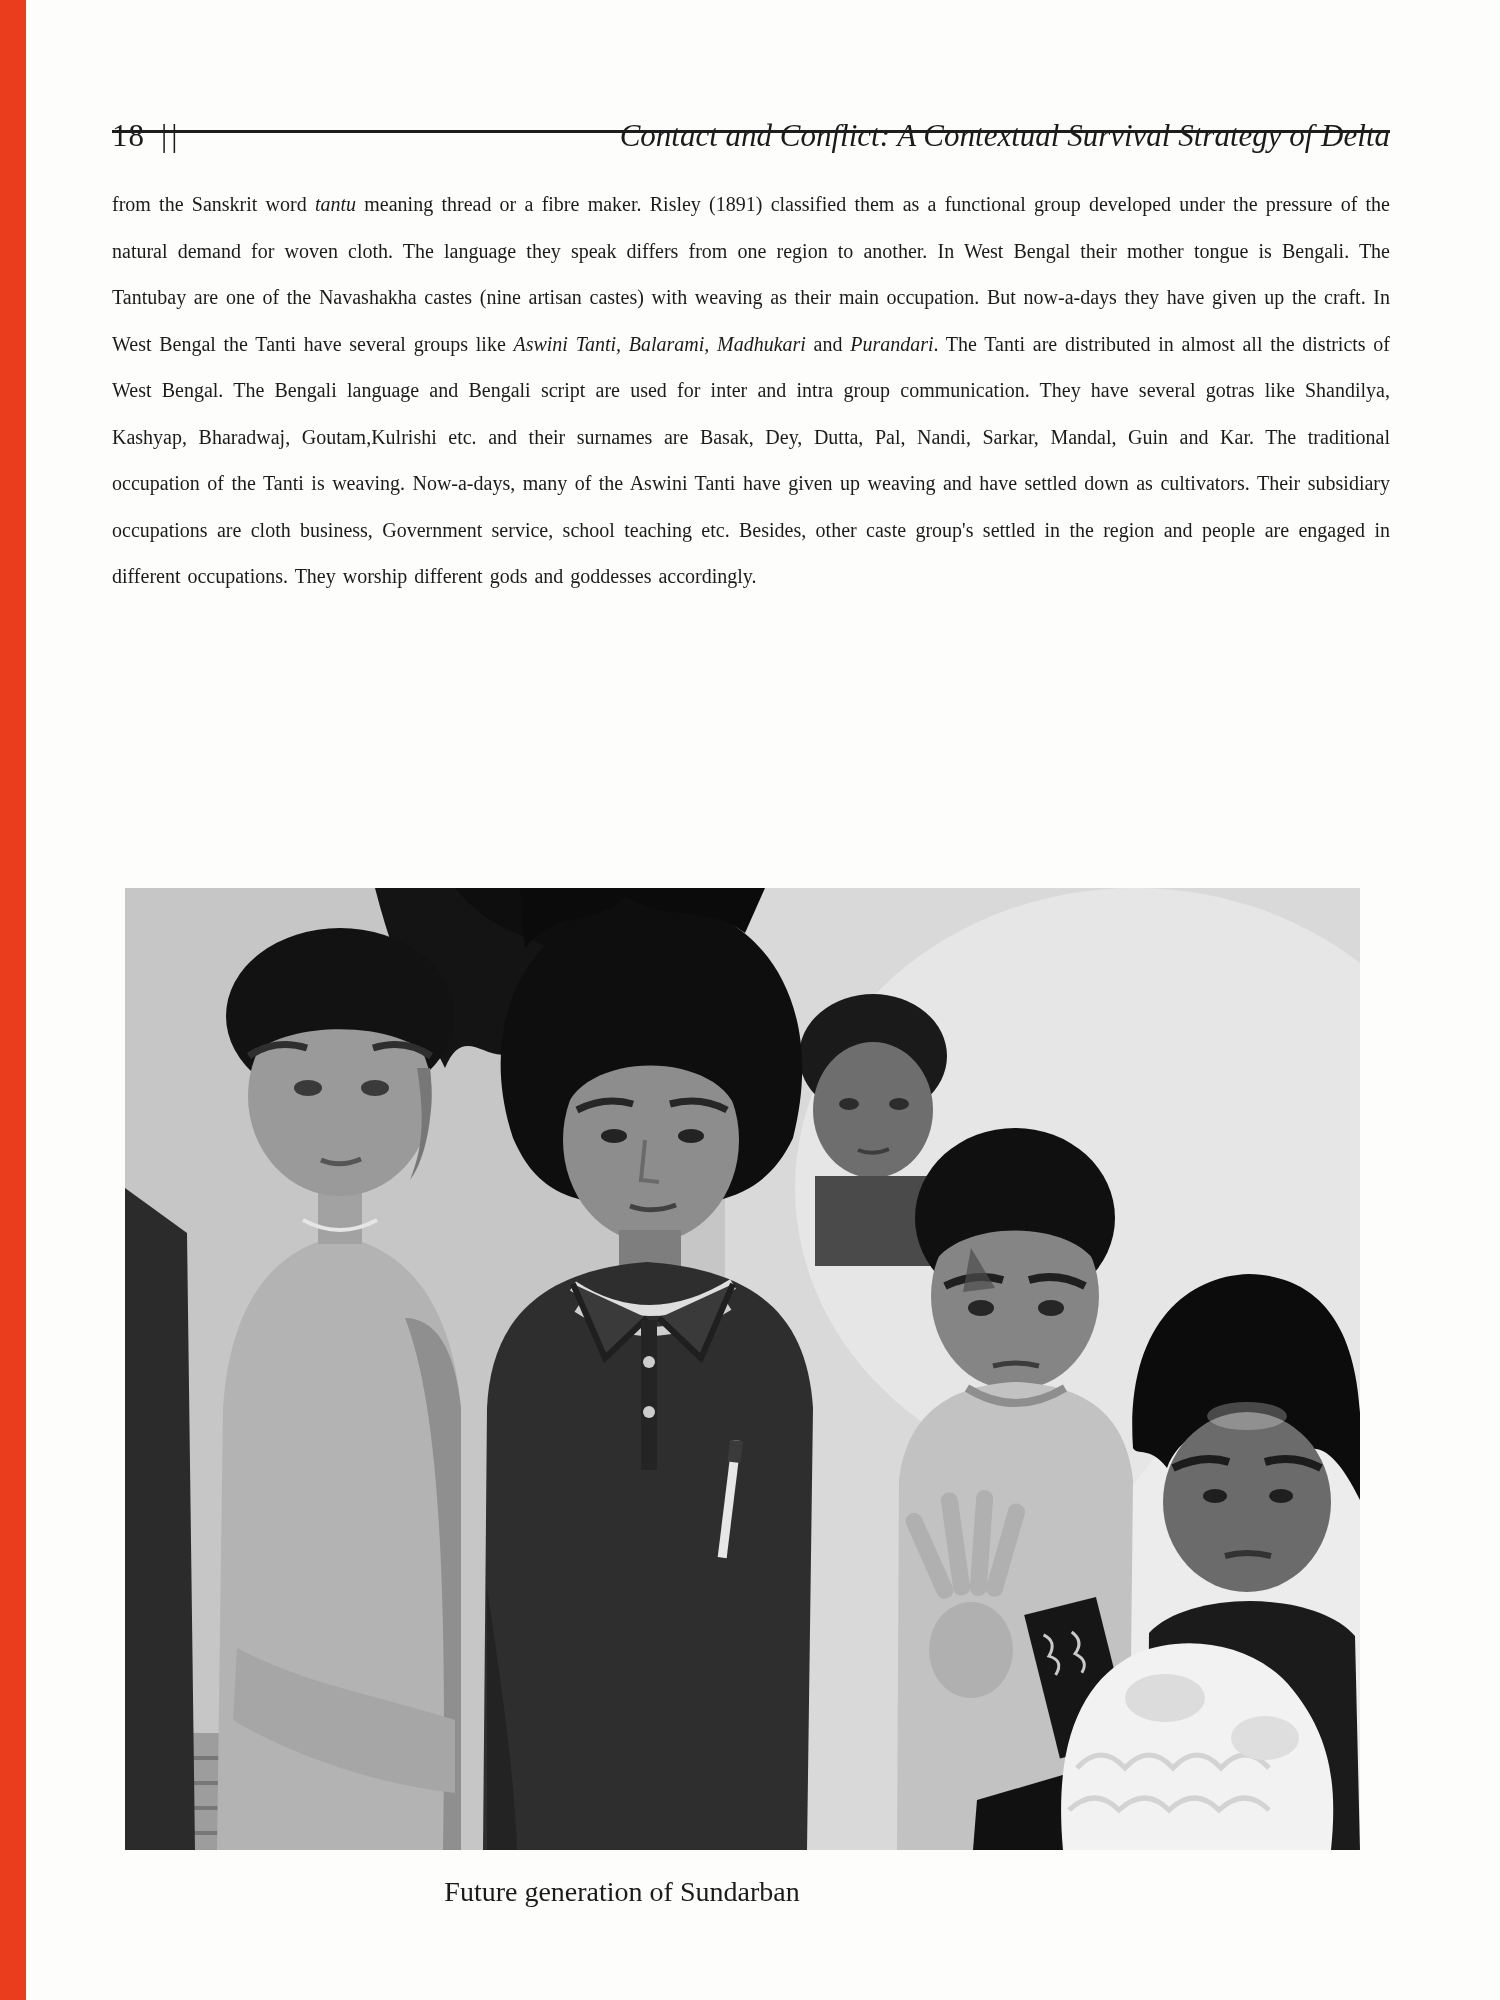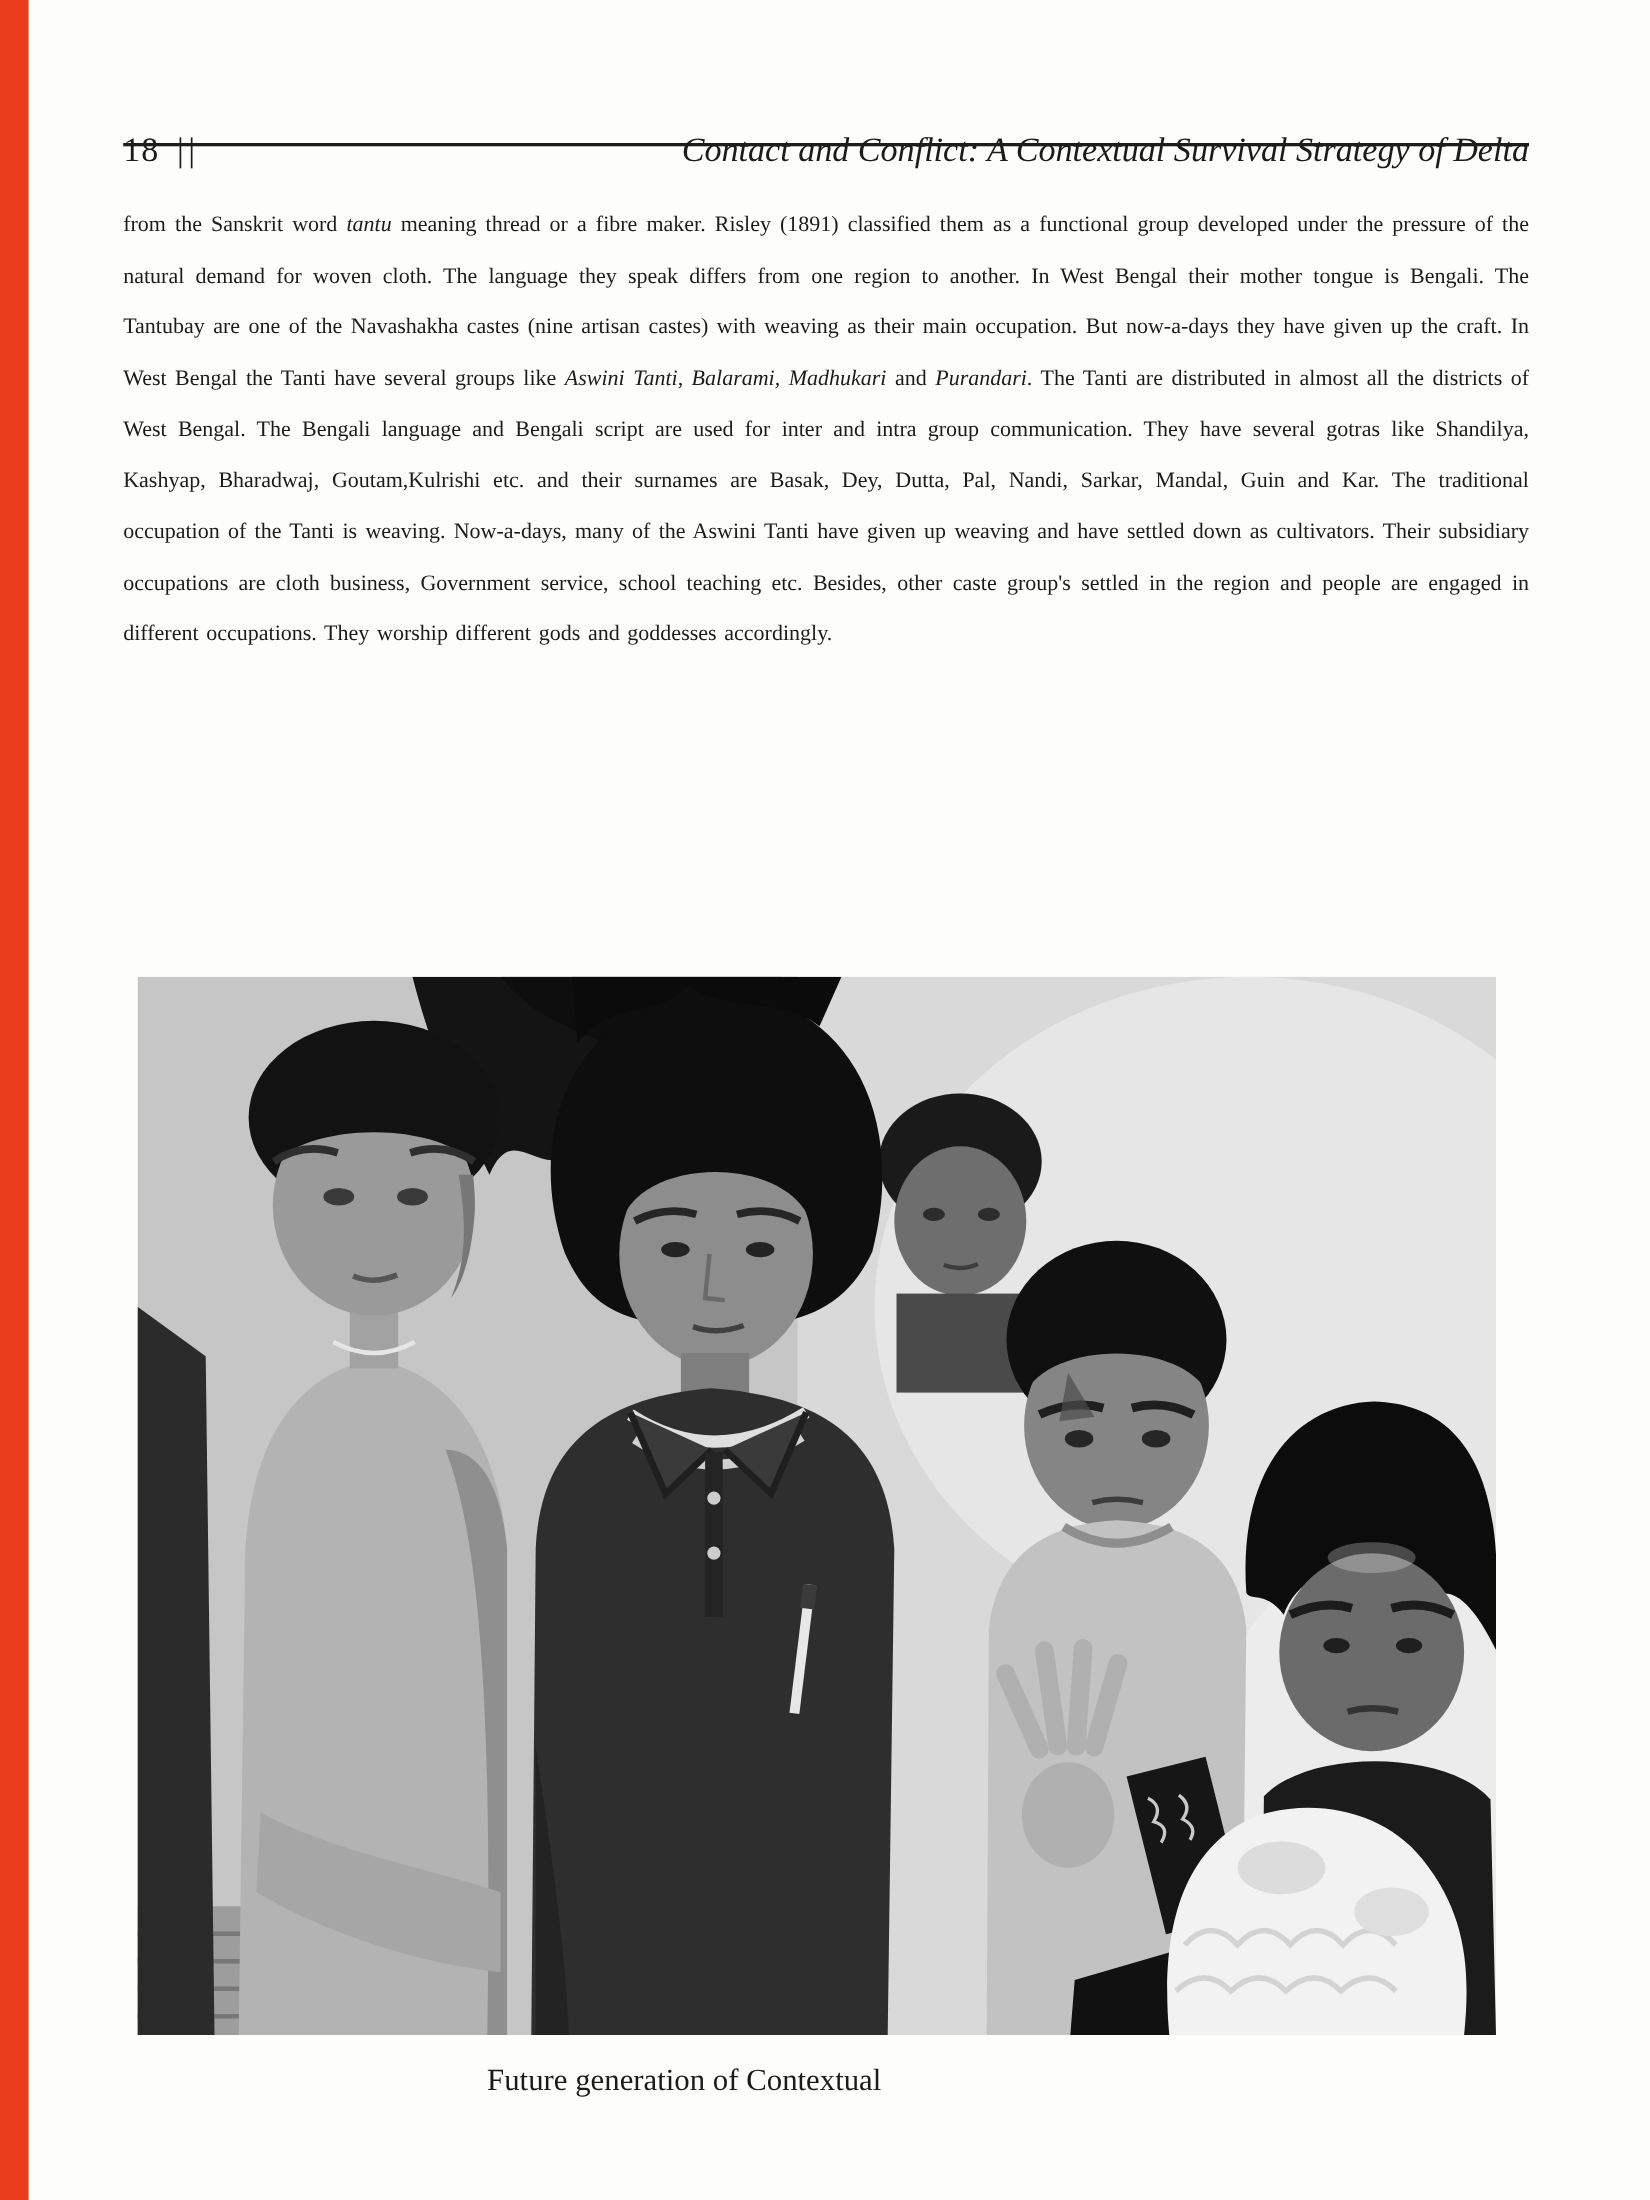--- a/index.html
+++ b/index.html
@@ -145,13 +145,13 @@
     <ellipse cx="1122" cy="528" rx="40" ry="14" fill="#fff" opacity="0.25"></ellipse>
     <path d="M1022,962 L1024,745 C1064,702 1190,702 1230,748 L1235,962 Z" fill="#1b1b1b"></path>
 
     <path d="M938,962 C928,852 958,792 1010,766 C1062,744 1132,756 1168,802 C1208,852 1212,902 1206,962 Z" fill="#f2f2f2"></path>
     <path d="M952,880 q24,-26 48,0 q24,-26 48,0 q24,-26 48,0 q24,-26 48,0 M944,922 q26,-24 50,0 q26,-24 50,0 q26,-24 50,0 q26,-24 50,0" stroke="#d3d3d3" stroke-width="5" fill="none"></path>
     <ellipse cx="1040" cy="810" rx="40" ry="24" fill="#dcdcdc"></ellipse>
     <ellipse cx="1140" cy="850" rx="34" ry="22" fill="#dedede"></ellipse>
   </svg>
 </div>
 
-<div class="photo-caption">Future generation of Contextual</div>
+<div class="photo-caption">Future generation of Sundarban</div>
 
 </body></html>

